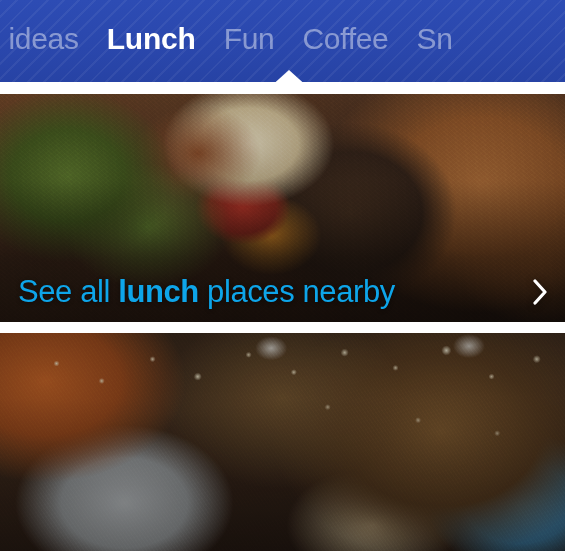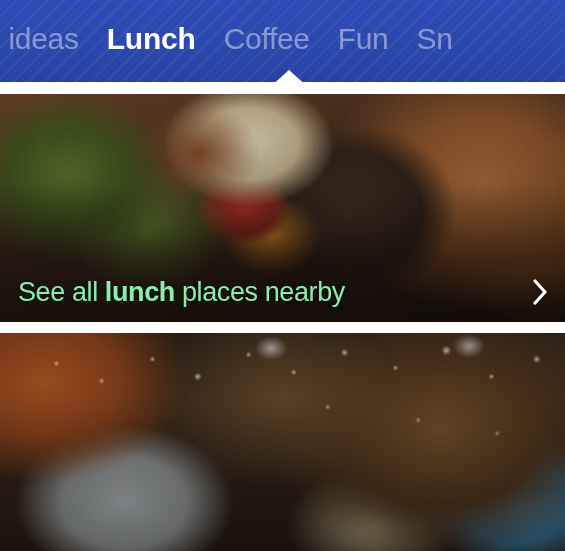--- a/index.html
+++ b/index.html
@@ -70,21 +70,21 @@
       repeating-linear-gradient(-38deg, rgba(255,255,255,0.02) 0 1px, rgba(0,0,0,0.02) 1px 4px);
     mix-blend-mode:overlay; opacity:.75;
   }
   .hp-shade {
     position:absolute; inset:0;
     background:linear-gradient(180deg, rgba(0,0,0,0.10) 0%, rgba(0,0,0,0.18) 38%, rgba(0,0,0,0.52) 72%, rgba(0,0,0,0.62) 100%);
   }
 
   .hero-title {
     position:absolute; left:18px; top:198px; transform:translateY(-50%);
-    font-size:27px; color:#86efac; letter-spacing:-0.4px;
+    font-size:31px; color:#0ea5e9; letter-spacing:-0.4px;
     text-shadow:0 1px 4px rgba(0,0,0,.45);
   }
   .hero-title b { font-weight:bold; }
 
   .hero-chevron {
     position:absolute; right:14px; top:198px; transform:translateY(-50%);
     width:22px; height:34px; display:flex; align-items:center; justify-content:center;
     cursor:pointer;
   }
   .hero-chevron svg { display:block; filter:drop-shadow(0 1px 3px rgba(0,0,0,.5)); }
@@ -139,22 +139,22 @@
 </style>
 </head>
 <body>
 
 <div class="app">
 
   <div class="navbar">
     <div class="nav-strip">
       <div class="nav-item first">e ideas</div>
       <div class="nav-item active">Lunch</div>
+      <div class="nav-item">Fun</div>
       <div class="nav-item">Coffee</div>
-      <div class="nav-item">Fun</div>
       <div class="nav-item">Sn</div>
     </div>
     <div class="nav-pointer"></div>
     <div class="nav-underline"></div>
   </div>
 
   <div class="hero">
     <div class="hero-photo">
       <div class="hp-base"></div>
       <div class="hp-grain"></div>

